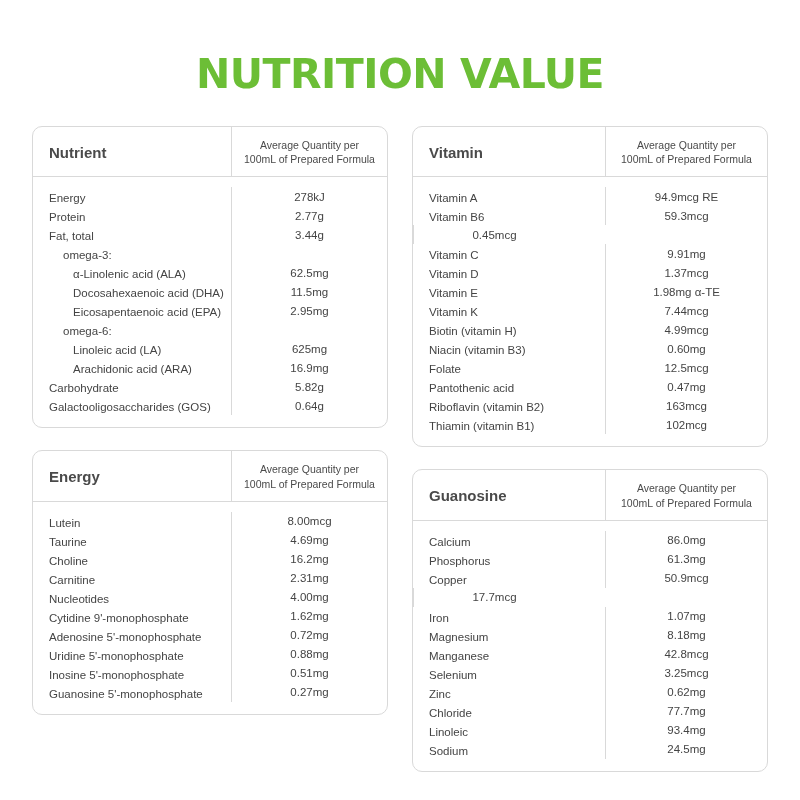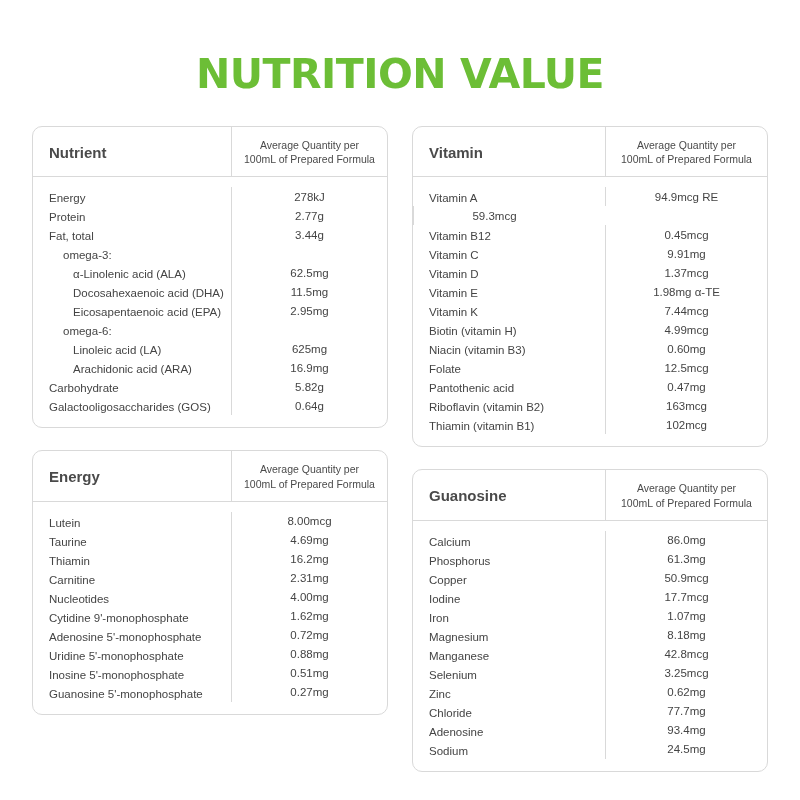--- a/index.html
+++ b/index.html
@@ -198,21 +198,21 @@
         <div class="rows">
             <div class="row">
               <div class="rname">Lutein</div>
               <div class="rval">8.00mcg</div>
             </div>
             <div class="row">
               <div class="rname">Taurine</div>
               <div class="rval">4.69mg</div>
             </div>
             <div class="row">
-              <div class="rname">Thiamin</div>
+              <div class="rname">Choline</div>
               <div class="rval">16.2mg</div>
             </div>
             <div class="row">
               <div class="rname">Carnitine</div>
               <div class="rval">2.31mg</div>
             </div>
             <div class="row">
               <div class="rname">Nucleotides</div>
               <div class="rval">4.00mg</div>
             </div>
@@ -250,24 +250,24 @@
             <span>Average Quantity per</span>
             <span>100mL of Prepared Formula</span>
           </div>
         </div>
         <div class="rows">
             <div class="row">
               <div class="rname">Vitamin A</div>
               <div class="rval">94.9mcg RE</div>
             </div>
             <div class="row">
+              <div class="rname">Vitamin B6</div>
               <div class="rval">59.3mcg</div>
             </div>
             <div class="row">
-              <div class="rname">Vitamin B12</div>
               <div class="rval">0.45mcg</div>
             </div>
             <div class="row">
               <div class="rname">Vitamin C</div>
               <div class="rval">9.91mg</div>
             </div>
             <div class="row">
               <div class="rname">Vitamin D</div>
               <div class="rval">1.37mcg</div>
             </div>
@@ -321,21 +321,20 @@
             </div>
             <div class="row">
               <div class="rname">Phosphorus</div>
               <div class="rval">61.3mg</div>
             </div>
             <div class="row">
               <div class="rname">Copper</div>
               <div class="rval">50.9mcg</div>
             </div>
             <div class="row">
-              <div class="rname">Iodine</div>
               <div class="rval">17.7mcg</div>
             </div>
             <div class="row">
               <div class="rname">Iron</div>
               <div class="rval">1.07mg</div>
             </div>
             <div class="row">
               <div class="rname">Magnesium</div>
               <div class="rval">8.18mg</div>
             </div>
@@ -349,21 +348,21 @@
             </div>
             <div class="row">
               <div class="rname">Zinc</div>
               <div class="rval">0.62mg</div>
             </div>
             <div class="row">
               <div class="rname">Chloride</div>
               <div class="rval">77.7mg</div>
             </div>
             <div class="row">
-              <div class="rname">Adenosine</div>
+              <div class="rname">Linoleic</div>
               <div class="rval">93.4mg</div>
             </div>
             <div class="row">
               <div class="rname">Sodium</div>
               <div class="rval">24.5mg</div>
             </div>
           </div>
       </div>
 
     </div>

